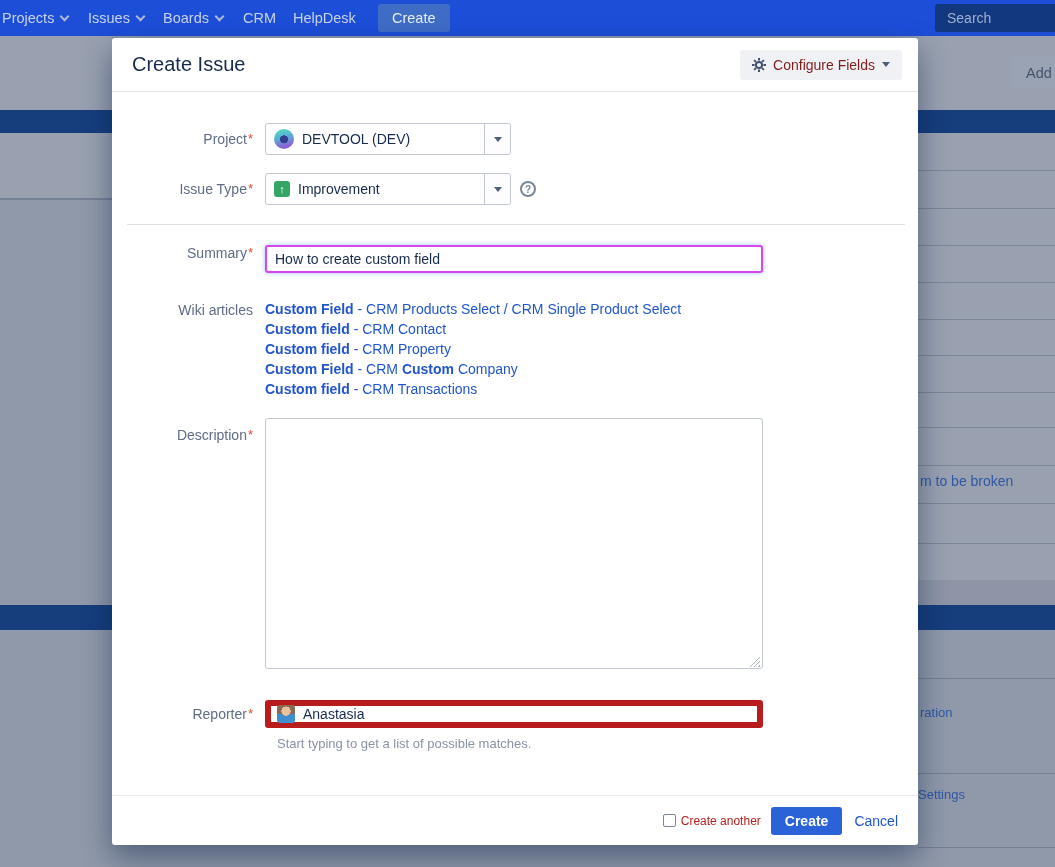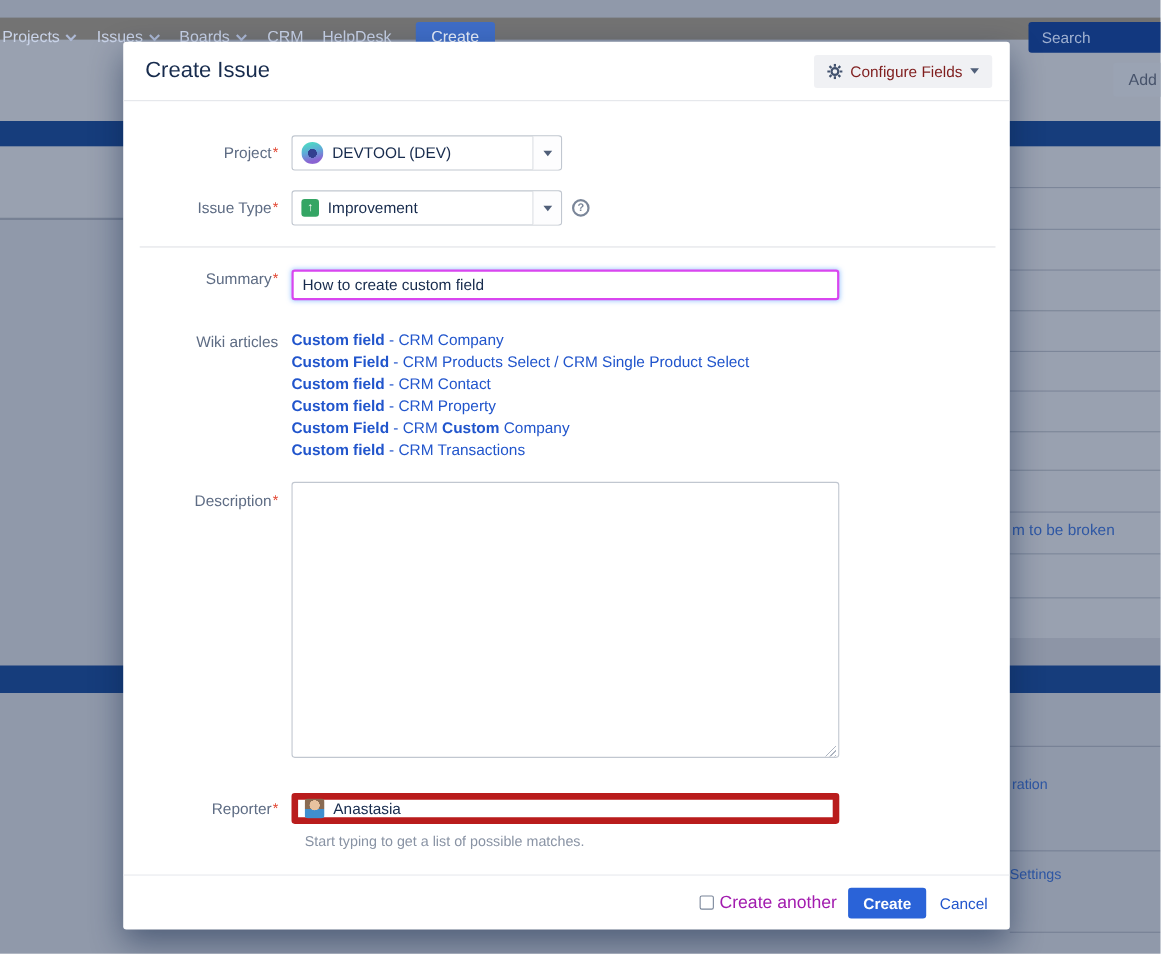--- a/index.html
+++ b/index.html
@@ -1,20 +1,20 @@
 <!DOCTYPE html>
 <html><head>
 <meta charset="utf-8">
 <style>
   * { margin:0; padding:0; box-sizing:border-box; }
   html,body { width:1055px; height:867px; overflow:hidden; }
   body { font-family:"Liberation Sans","DejaVu Sans",sans-serif; background:#9099aa; position:relative; }
 
   
-  .topnav { position:absolute; left:0; top:16px; width:1055px; height:20px; background:#737373; z-index:5; }
+  .topnav { position:absolute; left:0; top:0; width:1055px; height:36px; background:#1d4ed8; z-index:5; }
   .nav-item { position:absolute; top:0; height:36px; display:flex; align-items:center; gap:7px;
               color:#c9d3e8; font-size:14.5px; cursor:pointer; }
   .chev { width:7px; height:7px; border-right:2px solid #aebad6; border-bottom:2px solid #aebad6;
           transform:rotate(45deg); display:inline-block; margin-top:-4px; }
   .nav-create { position:absolute; left:378px; top:4px; height:28px; padding:0 14px; background:#3f6dc6;
                 border:none; border-radius:3px; color:#e8eef9; font-size:14.5px; font-family:inherit; cursor:pointer; }
   .nav-search { position:absolute; left:935px; top:4px; width:150px; height:28px; background:#12387f;
                 border:none; border-radius:3px; padding:0 12px; color:#dbe4f5; font-size:14px; font-family:inherit; }
   .nav-search::placeholder { color:#9fb0d0; }
 
@@ -92,21 +92,21 @@
   .reporter-box { width:498px; height:28px; border:6px solid #b91c1c; border-radius:3px; display:flex;
                   align-items:center; gap:8px; padding:0 6px; }
   .user-avatar { width:18px; height:18px; border-radius:3px;
                  background:radial-gradient(circle at 50% 34%, #e8c29f 0 30%, rgba(0,0,0,0) 32%),
                             linear-gradient(180deg,#8a6b52 0 52%, #3f8fcf 52% 100%); }
   .reporter-name { font-size:14px; color:#172B4D; }
   .hint { margin:8px 0 0 165px; font-size:13px; color:#8993A4; }
 
   .modal-footer { position:absolute; left:0; right:0; bottom:0; height:50px; border-top:1px solid #e8eaee;
                   display:flex; align-items:center; justify-content:flex-end; gap:10px; padding-right:20px; }
-  .chk-wrap { display:flex; align-items:center; gap:5px; color:#a21caf; font-size:16px; cursor:pointer; }
+  .chk-wrap { display:flex; align-items:center; gap:5px; color:#b91c1c; font-size:12px; cursor:pointer; }
   .checkbox { width:13px; height:13px; border:1px solid #7a869a; border-radius:2px; background:#fff; }
   .create-btn { height:28px; padding:0 14px; background:#2a63d8; color:#fff; font-weight:bold; font-size:14px;
                 border:none; border-radius:3px; font-family:inherit; cursor:pointer; }
   .cancel-link { color:#2155CC; font-size:14px; text-decoration:none; margin-left:2px; cursor:pointer; }
 </style>
 </head>
 <body>
 
 <nav class="topnav">
   <span class="nav-item" style="left:2px">
@@ -217,21 +217,20 @@
     <div class="field-row row-summary">
       <label class="field-label">
         <span>Summary</span><span class="req">*</span>
       </label>
       <input class="summary-input" type="text" value="How to create custom field" style="">
     </div>
 
     <div class="field-row row-wiki">
       <label class="field-label">Wiki articles</label>
       <div class="wiki-links">
-        <a class="wiki-link"><span class="b">Custom field</span><span> - CRM Company</span></a>
         <a class="wiki-link"><span class="b">Custom Field</span><span> - CRM Products Select / CRM Single Product Select</span></a>
         <a class="wiki-link"><span class="b">Custom field</span><span> - CRM Contact</span></a>
         <a class="wiki-link"><span class="b">Custom field</span><span> - CRM Property</span></a>
         <a class="wiki-link"><span class="b">Custom Field</span><span> - CRM </span><span class="b">Custom</span><span> Company</span></a>
         <a class="wiki-link"><span class="b">Custom field</span><span> - CRM Transactions</span></a>
       </div>
     </div>
 
     <div class="field-row row-desc">
       <label class="field-label">

